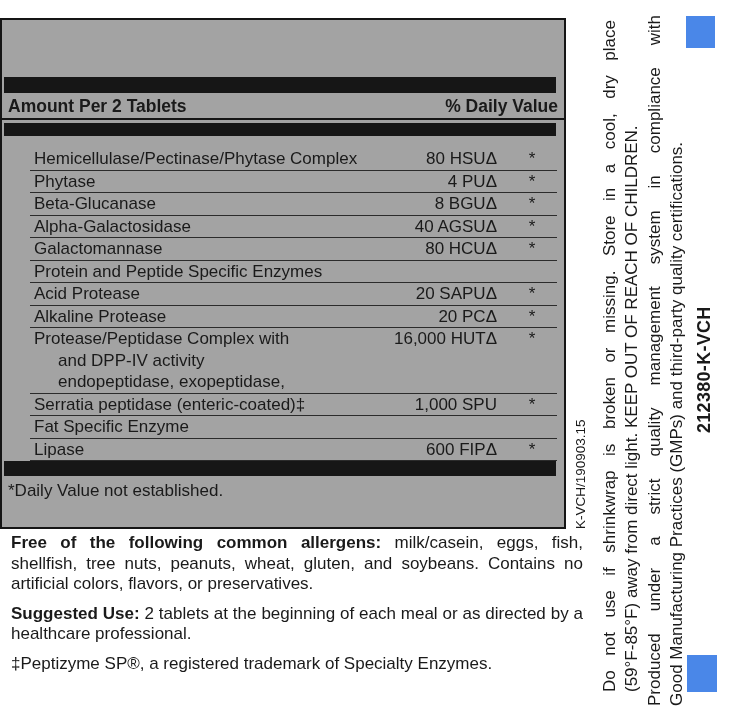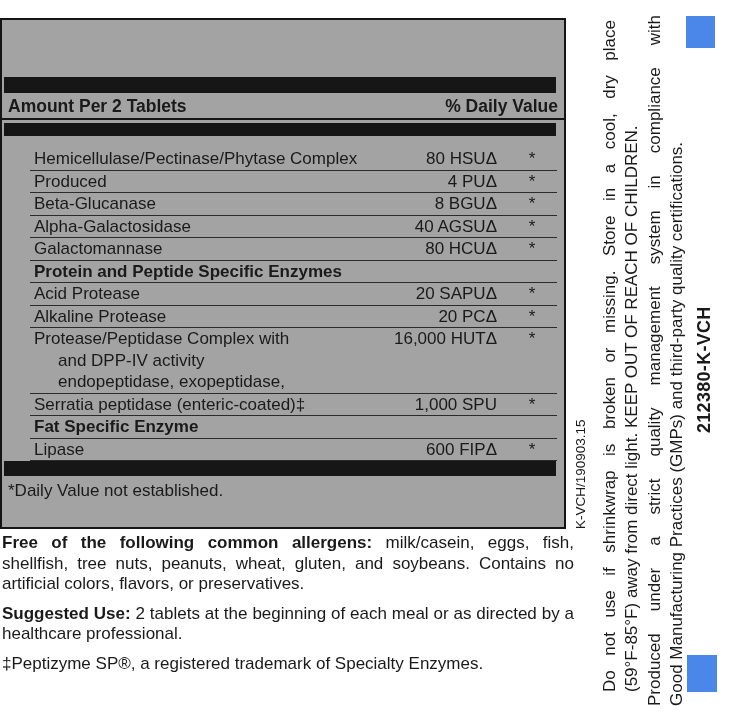--- a/index.html
+++ b/index.html
@@ -26,26 +26,26 @@
   .rows{margin:12px 7px 0 28px;}
   .row{
     display:flex;align-items:flex-start;
     border-bottom:1.5px solid #2b2b2b;
     font-size:17px;line-height:21.5px;
   }
   .row .nm{flex:1;padding-left:4px;}
   .row .nm .sub{display:block;padding-left:24px;}
   .row .amt{width:112px;text-align:right;padding-right:10px;white-space:nowrap;}
   .row .dv{width:50px;text-align:center;}
-  .row.section .nm{font-weight:bold;}
+  .row.section .nm{font-weight:normal;}
   .footnotes{padding:4px 6px;font-size:17px;line-height:21px;}
   .footnotes div{white-space:pre-wrap;}
   
   .bottom-text{
-    position:absolute;left:2px;top:533px;width:572px;
+    position:absolute;left:11px;top:533px;width:572px;
     font-size:17px;line-height:20.5px;text-align:justify;
   }
   .bottom-text p{margin:0 0 9px 0;}
   .bottom-text p:last-child{margin-bottom:0;text-align:left;}
   .b{font-weight:bold;}
   
   .vtext{
     position:absolute;transform:rotate(-90deg);transform-origin:0 0;
     font-size:17px;line-height:21.5px;white-space:nowrap;
   }
@@ -73,21 +73,21 @@
   </div>
   <div class="bar b2"></div>
 
   <div class="rows">
     <div class="row">
       <span class="nm">Hemicellulase/Pectinase/Phytase Complex</span>
       <span class="amt">80 HSUΔ</span>
       <span class="dv">*</span>
     </div>
     <div class="row">
-      <span class="nm">Produced</span>
+      <span class="nm">Phytase</span>
       <span class="amt">4 PUΔ</span>
       <span class="dv">*</span>
     </div>
     <div class="row">
       <span class="nm">Beta-Glucanase</span>
       <span class="amt">8 BGUΔ</span>
       <span class="dv">*</span>
     </div>
     <div class="row">
       <span class="nm">Alpha-Galactosidase</span>

